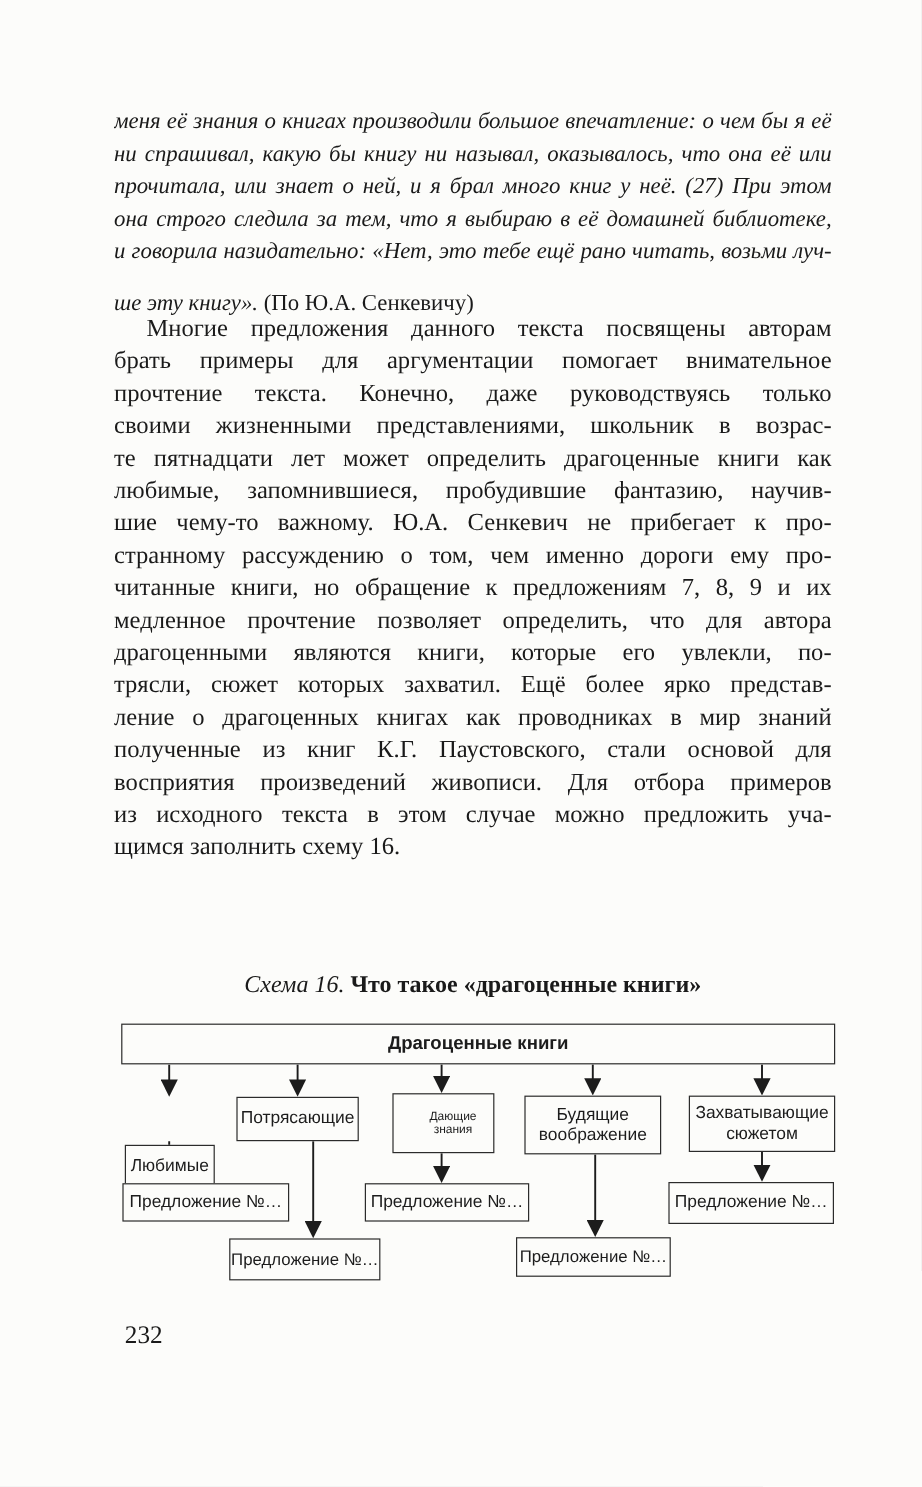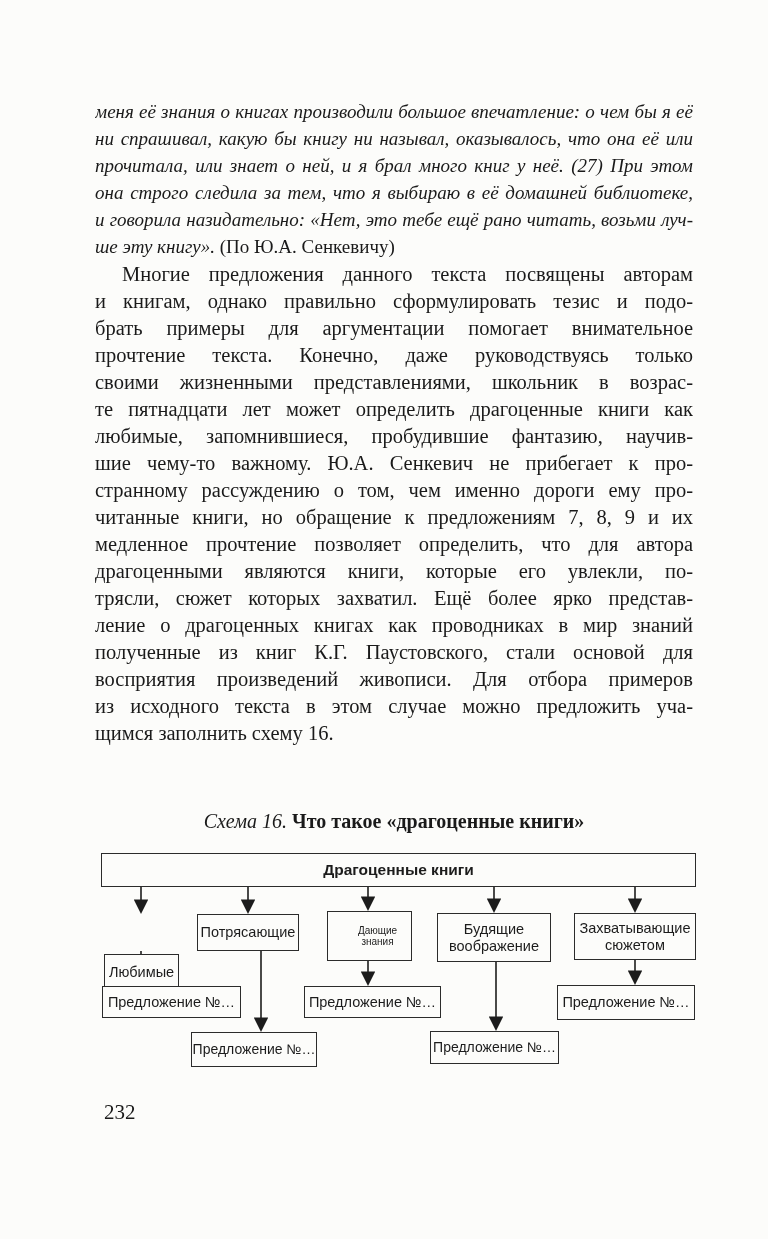--- a/index.html
+++ b/index.html
@@ -6,26 +6,26 @@
   .page{
     position:relative;
     width:768px;height:1239px;
     background:#fcfcfa;
     font-family:"Liberation Serif", serif;
     color:#1a1a1a;
     overflow:hidden;
   }
   
   .quote{
-    position:absolute;left:95px;top:98px;width:598px;
+    position:absolute;left:95px;top:88px;width:598px;
     font-style:italic;font-size:19px;
   }
   .qline{height:27px;line-height:27px;overflow:hidden;
     text-align:justify;text-align-last:justify;}
-  .qline.lastline{text-align:center;text-align-last:left;}
+  .qline.lastline{text-align:center;text-align-last:left;margin-top:16px;}
   .qline .upright{font-style:normal;}
 
   .body-par{
     position:absolute;left:95px;top:261px;width:598px;
     font-size:20.5px;
   }
   .bline{height:27px;line-height:27px;overflow:hidden;
     text-align:justify;text-align-last:justify;}
   .bline.indent{text-indent:27px;}
   .bline.lastline{text-align:left;text-align-last:left;}
@@ -76,21 +76,20 @@
     <div class="qline">меня её знания о книгах производили большое впечатление: о чем бы я её</div>
     <div class="qline">ни спрашивал, какую бы книгу ни называл, оказывалось, что она её или</div>
     <div class="qline">прочитала, или знает о ней, и я брал много книг у неё. (27) При этом</div>
     <div class="qline">она строго следила за тем, что я выбираю в её домашней библиотеке,</div>
     <div class="qline">и говорила назидательно: «Нет, это тебе ещё рано читать, возьми луч-</div>
     <div class="qline lastline"><span>ше эту книгу».</span><span class="upright"> (По Ю.А. Сенкевичу)</span></div>
   </div>
 
   <div class="body-par">
     <div class="bline indent">Многие предложения данного текста посвящены авторам</div>
-    <div class="bline">и книгам, однако правильно сформулировать тезис и подо-</div>
     <div class="bline">брать примеры для аргументации помогает внимательное</div>
     <div class="bline">прочтение текста. Конечно, даже руководствуясь только</div>
     <div class="bline">своими жизненными представлениями, школьник в возрас-</div>
     <div class="bline">те пятнадцати лет может определить драгоценные книги как</div>
     <div class="bline">любимые, запомнившиеся, пробудившие фантазию, научив-</div>
     <div class="bline">шие чему-то важному. Ю.А. Сенкевич не прибегает к про-</div>
     <div class="bline">странному рассуждению о том, чем именно дороги ему про-</div>
     <div class="bline">читанные книги, но обращение к предложениям 7, 8, 9 и их</div>
     <div class="bline">медленное прочтение позволяет определить, что для автора</div>
     <div class="bline">драгоценными являются книги, которые его увлекли, по-</div>

